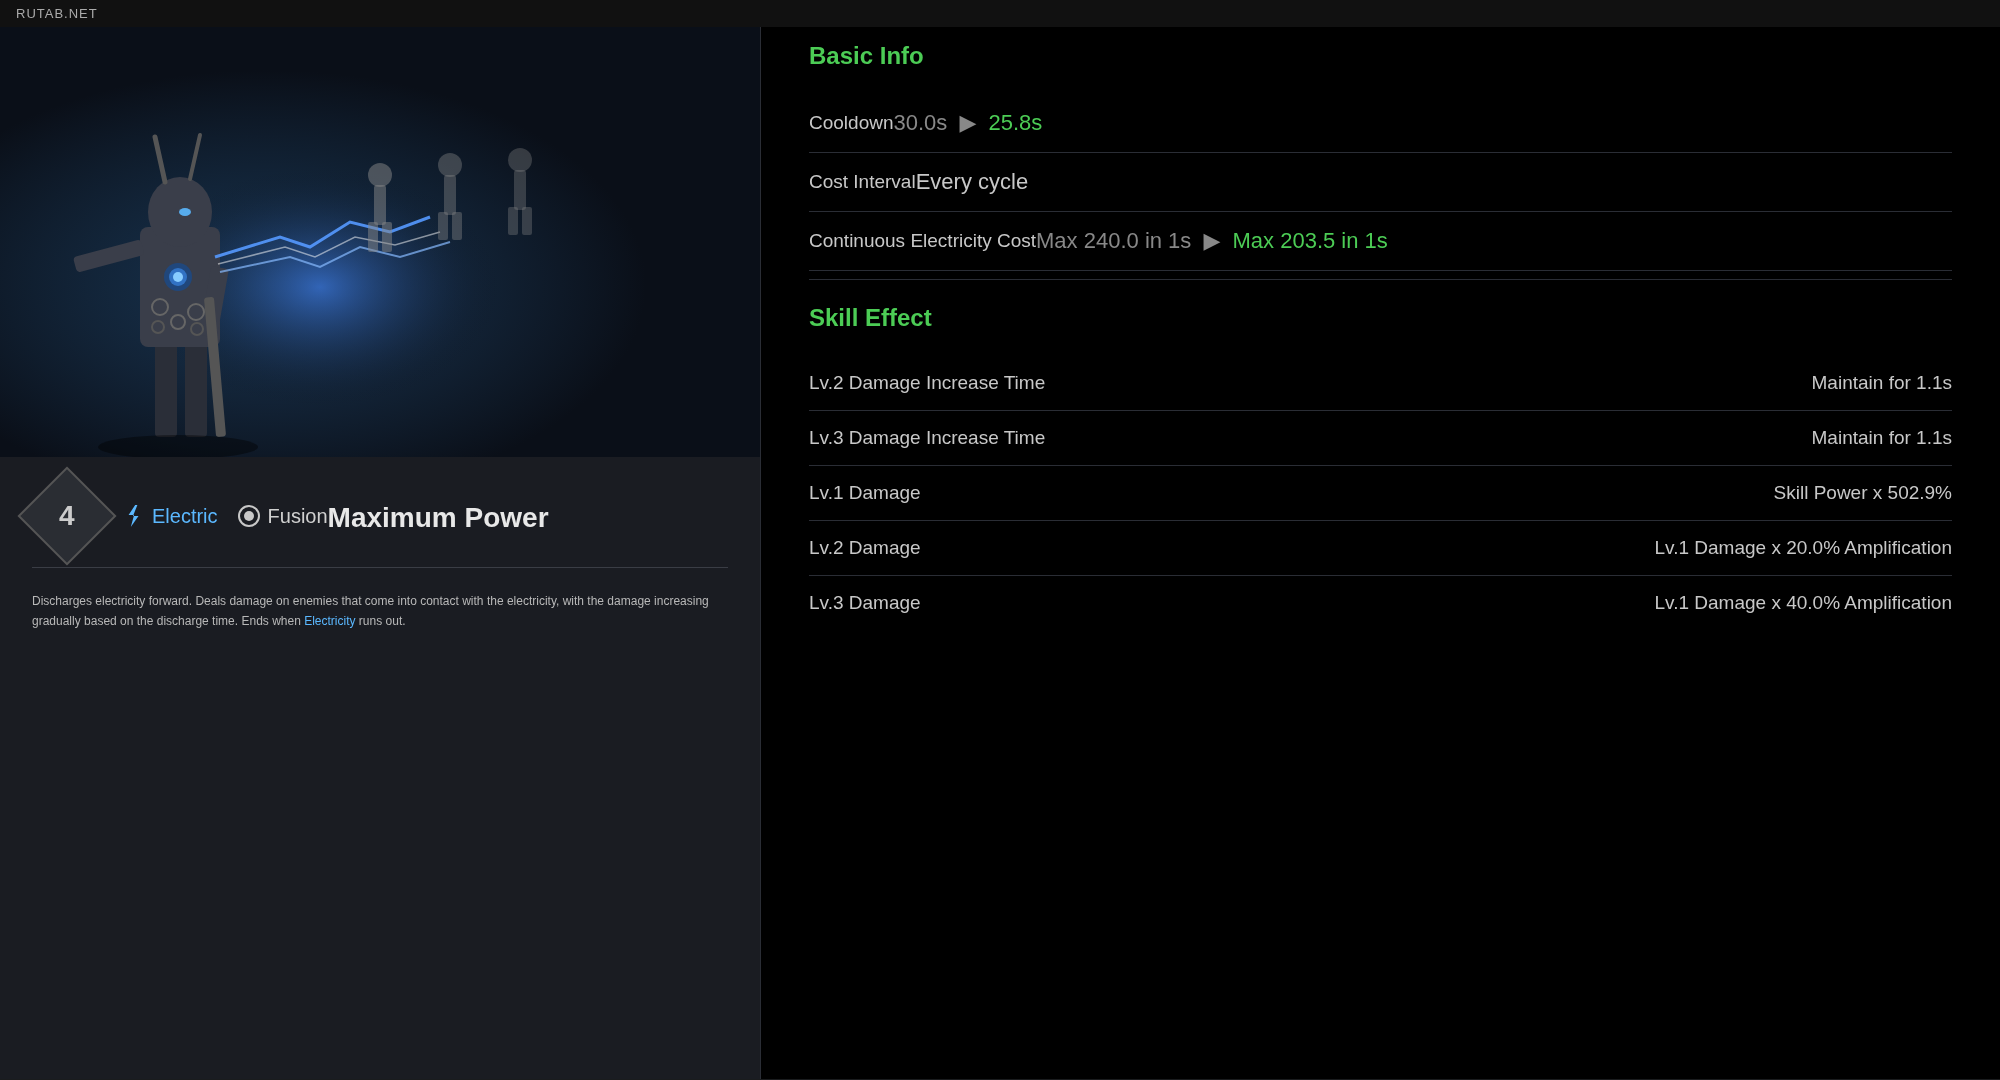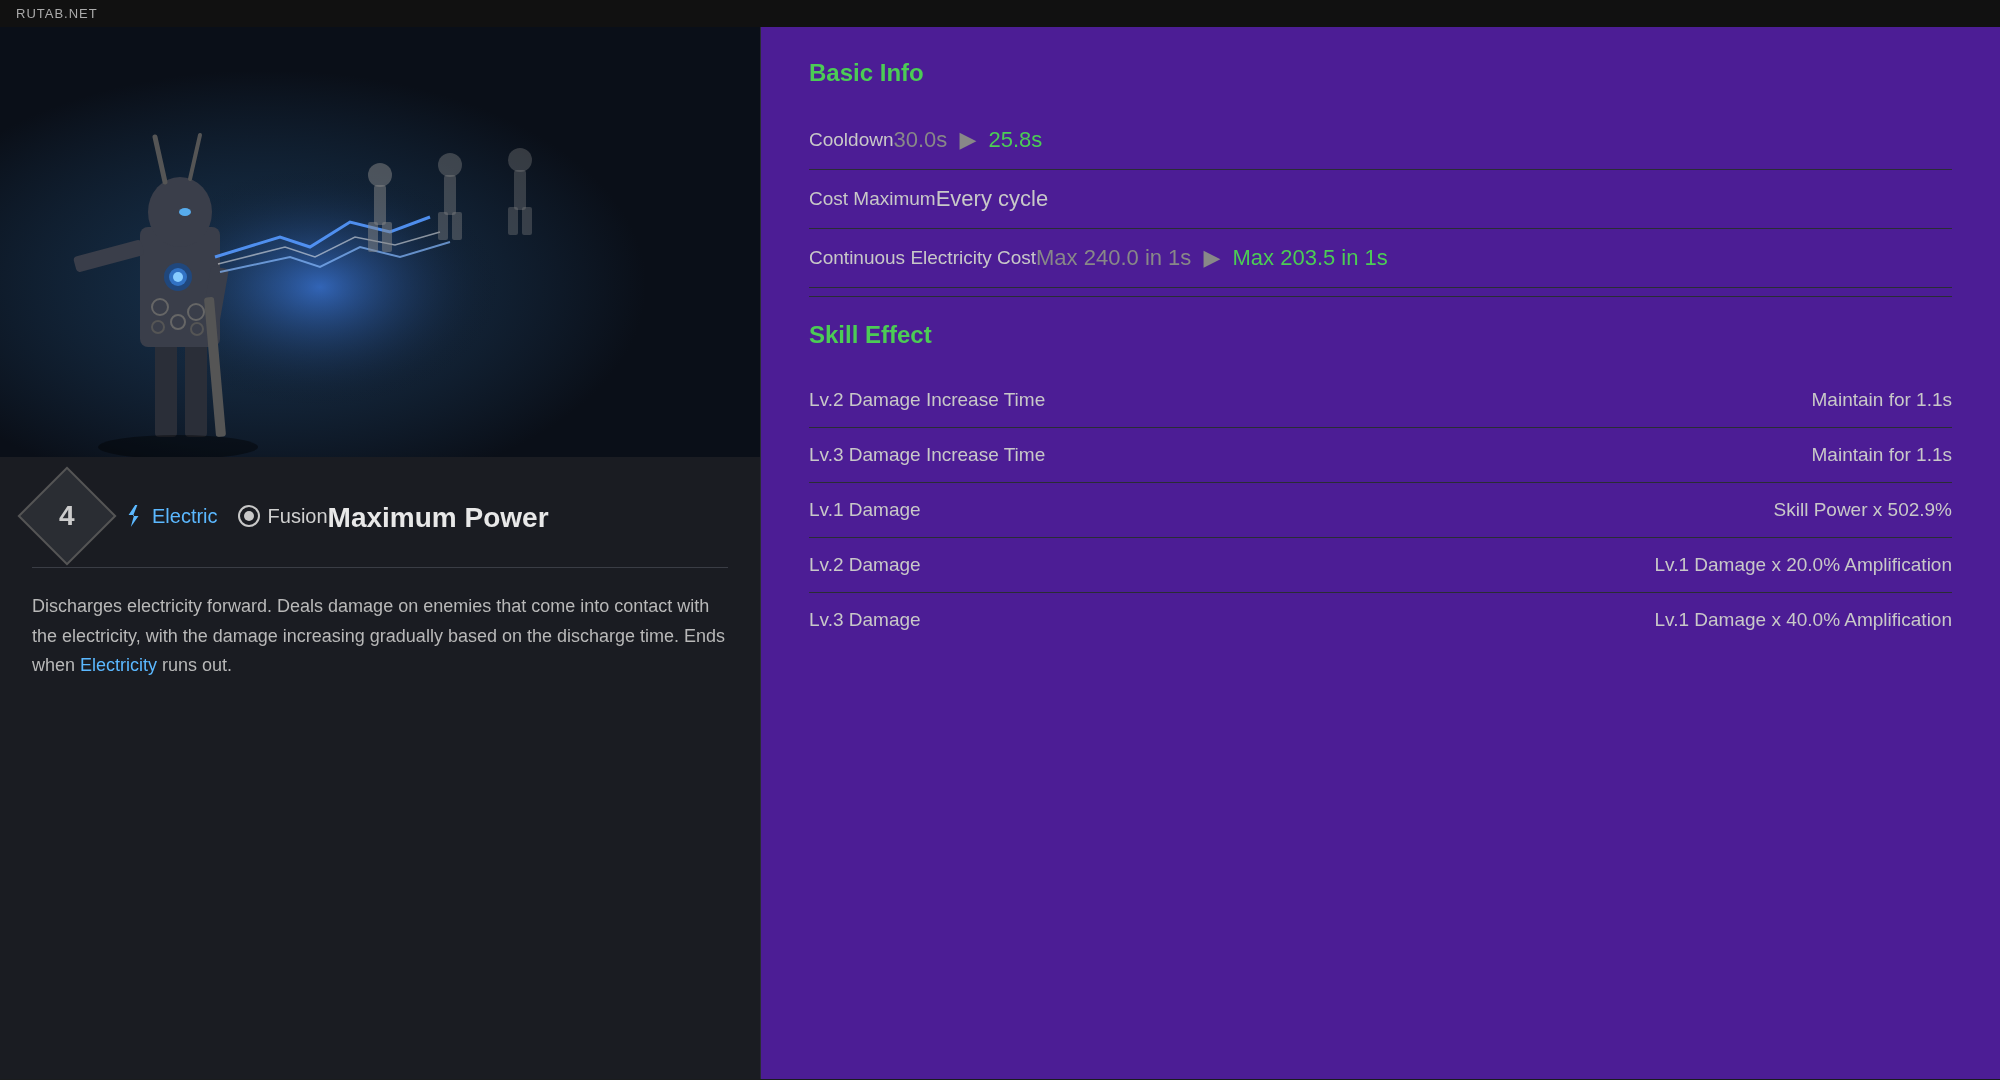--- a/index.html
+++ b/index.html
@@ -117,34 +117,34 @@
     }
 
     .desc-title {
       font-size: 22px;
       font-weight: bold;
       color: #e8e8e8;
       margin-bottom: 16px;
     }
 
     .desc-text {
-      font-size: 18px;
+      font-size: 12px;
       line-height: 1.65;
       color: #b8b8b8;
     }
 
     .desc-text .highlight {
       color: #5bb8ff;
     }
 
     
     #right-panel {
       flex: 1;
-      background: #4c1d95;
-      padding: 32px 48px;
+      background: #000000;
+      padding: 15px 48px;
       border-left: 1px solid #2a2d35;
     }
 
     .section-title {
       font-size: 24px;
       font-weight: bold;
       color: #4ccc55;
       margin-bottom: 24px;
     }
 
@@ -375,21 +375,21 @@
     <div class="info-row">
       <span class="info-label">Cooldown</span>
       <span class="info-value">
         <span class="old-val">30.0s</span>
         <span class="arrow">▶</span>
         <span class="new-val">25.8s</span>
       </span>
     </div>
 
     <div class="info-row">
-      <span class="info-label">Cost Maximum</span>
+      <span class="info-label">Cost Interval</span>
       <span class="info-value">Every cycle</span>
     </div>
 
     <div class="info-row">
       <span class="info-label">Continuous Electricity Cost</span>
       <span class="info-value">
         <span class="old-val">Max 240.0 in 1s</span>
         <span class="arrow">▶</span>
         <span class="new-val">Max 203.5 in 1s</span>
       </span>

